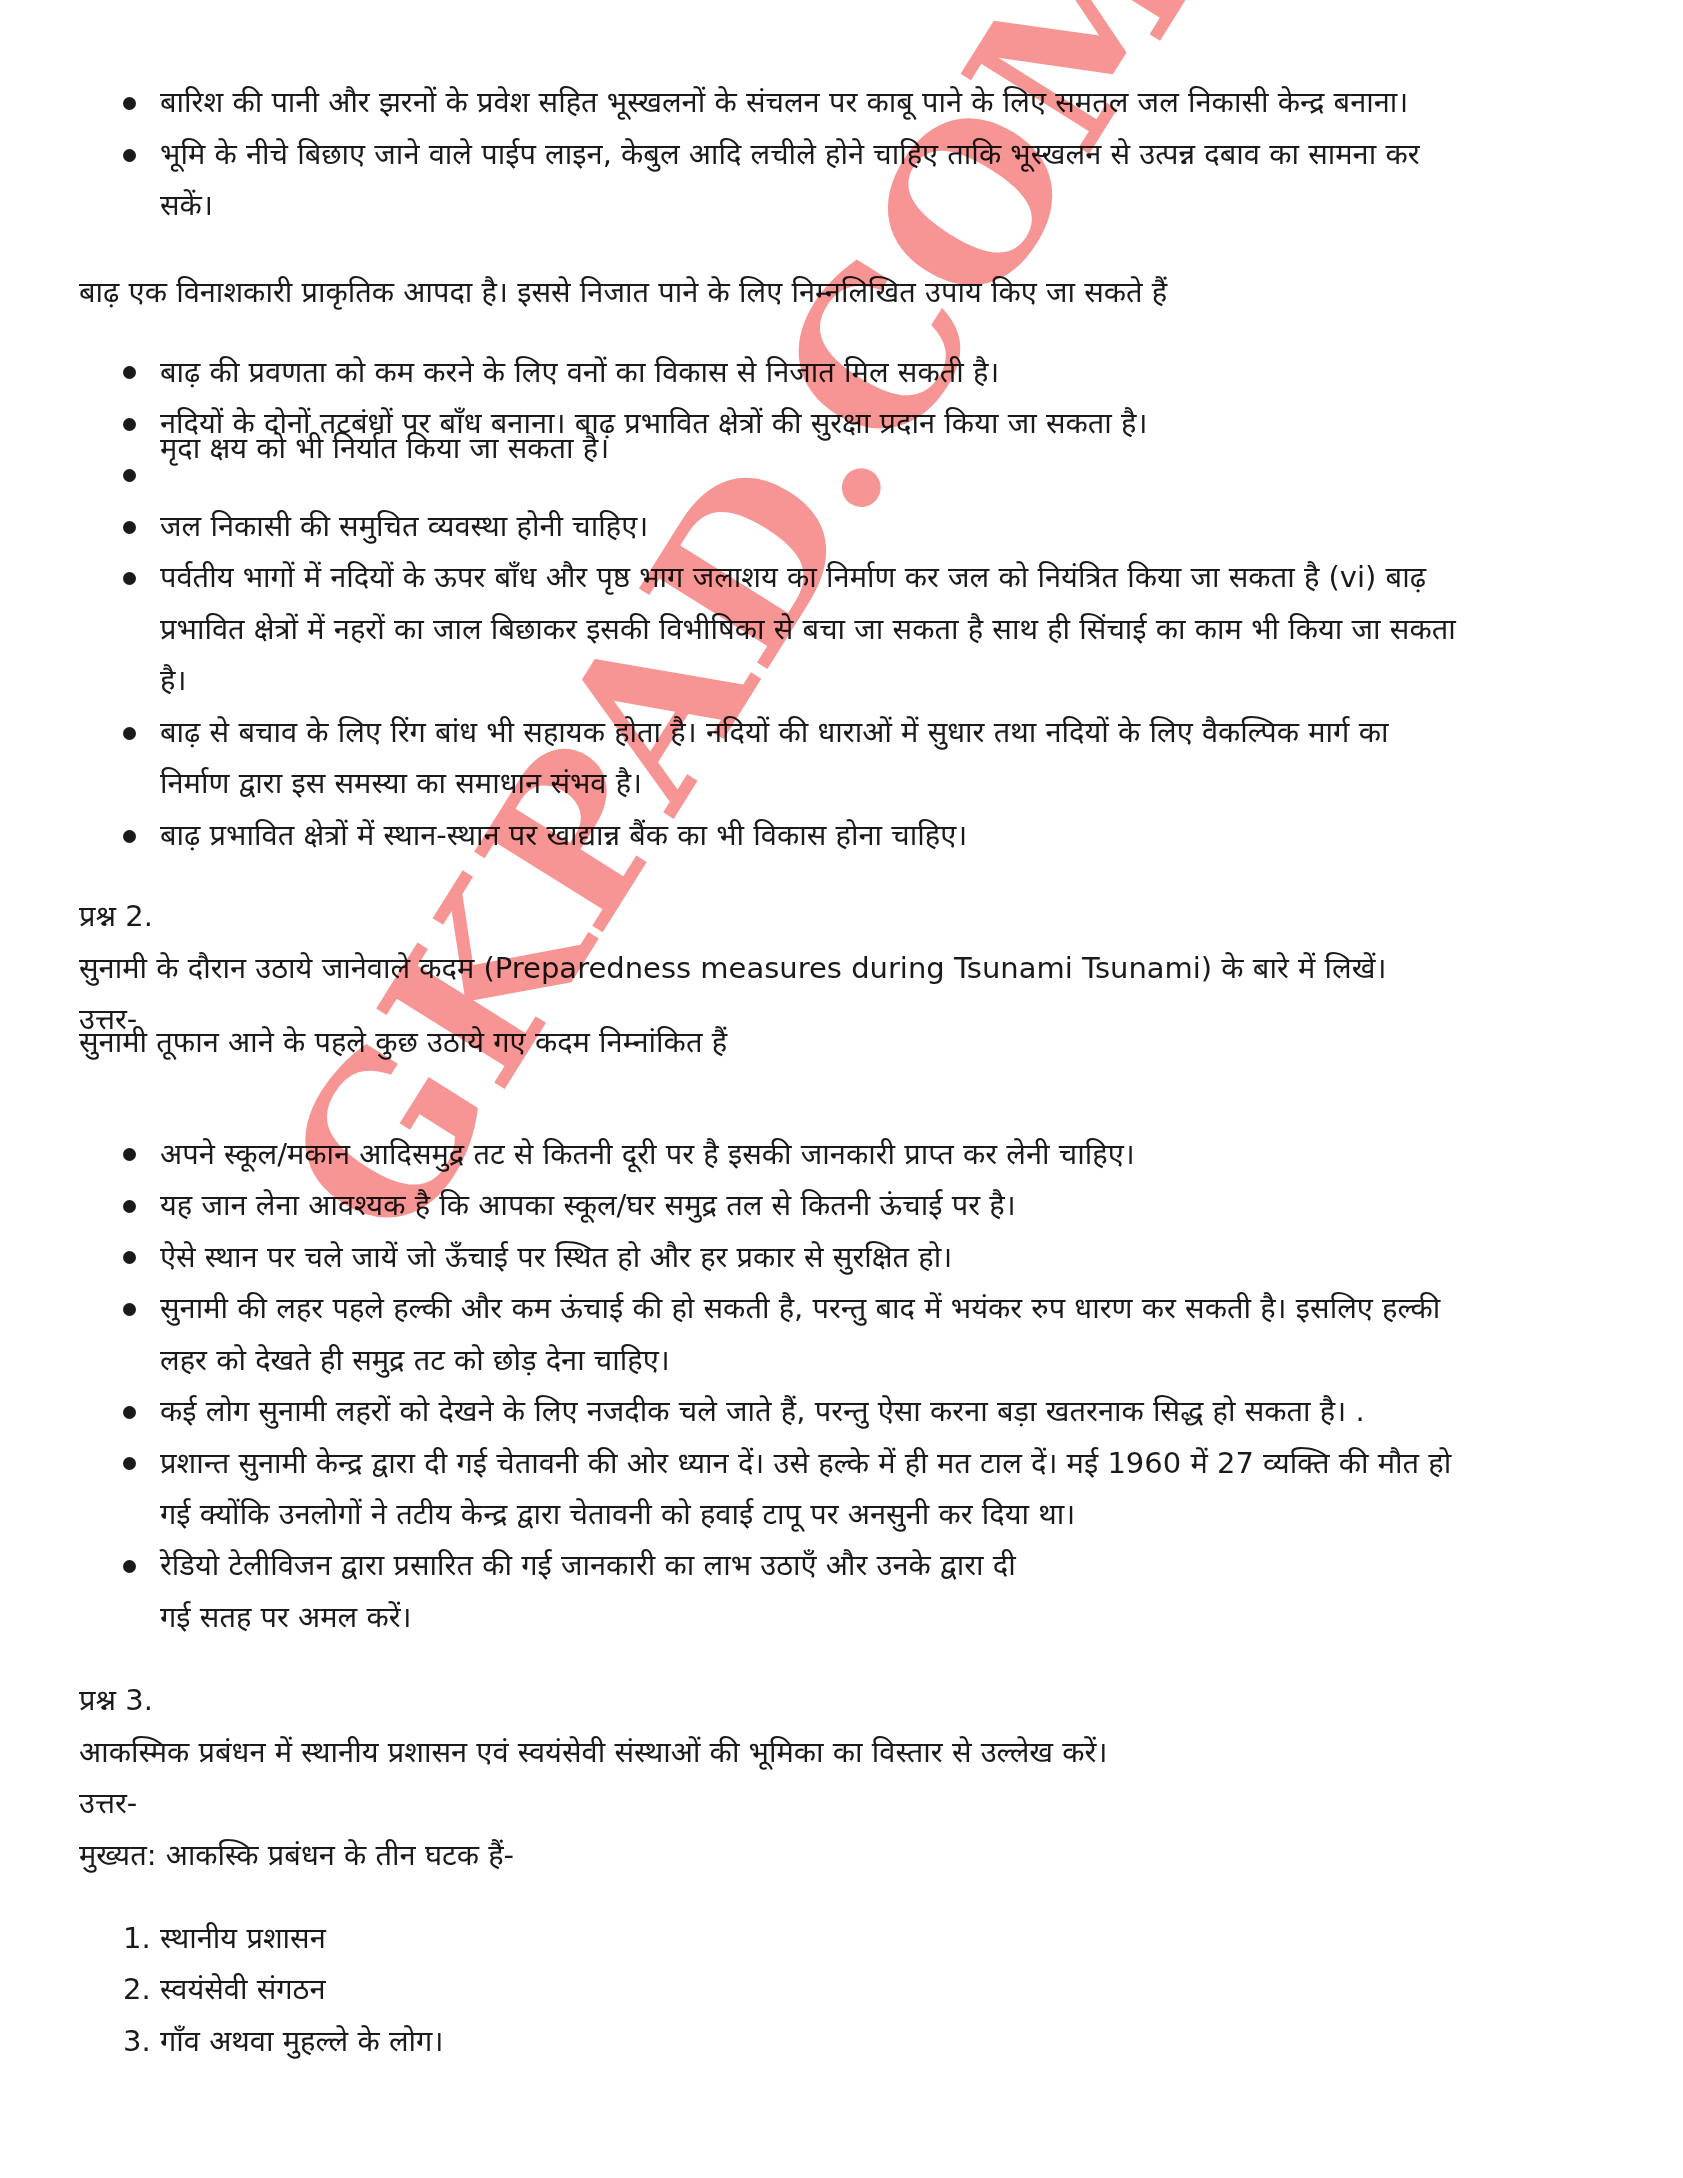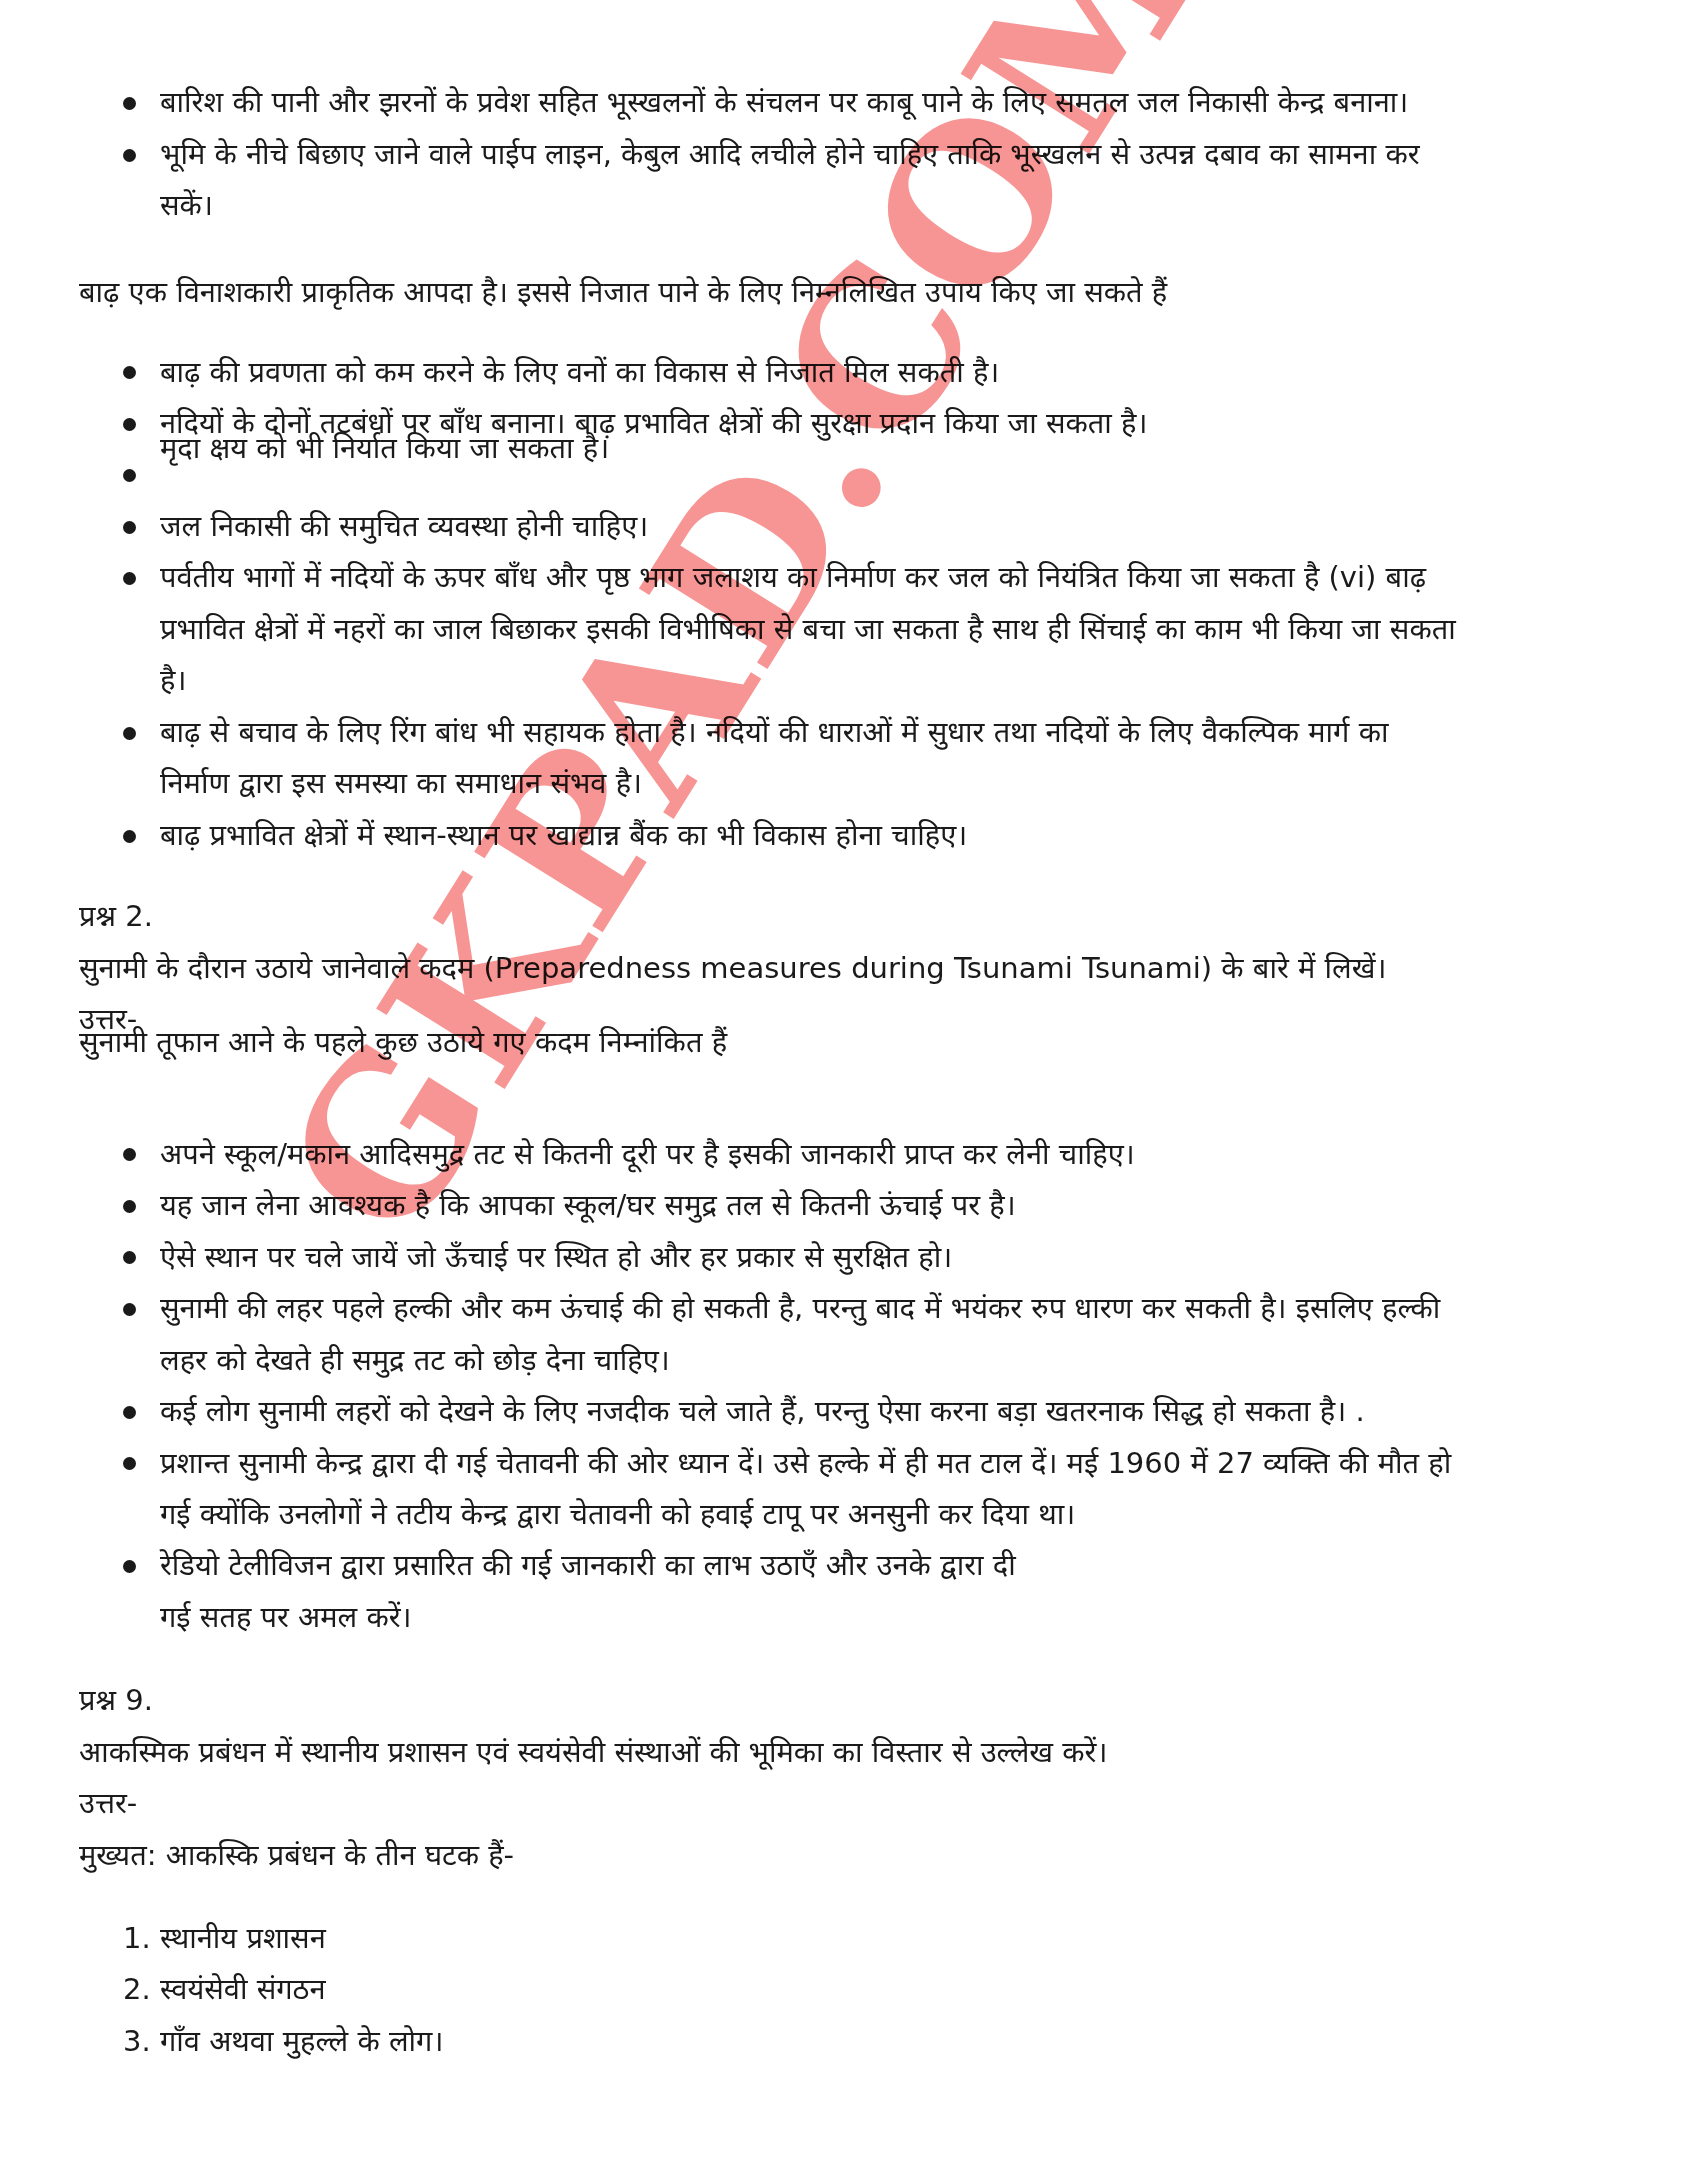--- a/index.html
+++ b/index.html
@@ -63,21 +63,21 @@
   <div class="line bul-text" style="top:1335px">लहर को देखते ही समुद्र तट को छोड़ देना चाहिए।</div>
   <span class="bullet" style="top:1406px"></span>
   <div class="line bul-text" style="top:1386px">कई लोग सुनामी लहरों को देखने के लिए नजदीक चले जाते हैं, परन्तु ऐसा करना बड़ा खतरनाक सिद्ध हो सकता है। .</div>
   <span class="bullet" style="top:1457px"></span>
   <div class="line bul-text" style="top:1438px">प्रशान्त सुनामी केन्द्र द्वारा दी गई चेतावनी की ओर ध्यान दें। उसे हल्के में ही मत टाल दें। मई 1960 में 27 व्यक्ति की मौत हो</div>
   <div class="line bul-text" style="top:1489px">गई क्योंकि उनलोगों ने तटीय केन्द्र द्वारा चेतावनी को हवाई टापू पर अनसुनी कर दिया था।</div>
   <span class="bullet" style="top:1560px"></span>
   <div class="line bul-text" style="top:1540px">रेडियो टेलीविजन द्वारा प्रसारित की गई जानकारी का लाभ उठाएँ और उनके द्वारा दी</div>
   <div class="line bul-text" style="top:1592px">गई सतह पर अमल करें।</div>
 
-  <div class="line para" style="top:1675px">प्रश्न 9.</div>
+  <div class="line para" style="top:1675px">प्रश्न 3.</div>
   <div class="line para" style="top:1727px">आकस्मिक प्रबंधन में स्थानीय प्रशासन एवं स्वयंसेवी संस्थाओं की भूमिका का विस्तार से उल्लेख करें।</div>
   <div class="line para" style="top:1778px">उत्तर-</div>
   <div class="line para" style="top:1830px">मुख्यत: आकस्कि प्रबंधन के तीन घटक हैं-</div>
 
   <div class="num" style="left:123px; top:1913px">1.</div>
   <div class="line" style="left:160px; top:1913px">स्थानीय प्रशासन</div>
   <div class="num" style="left:123px; top:1964px">2.</div>
   <div class="line" style="left:160px; top:1964px">स्वयंसेवी संगठन</div>
   <div class="num" style="left:123px; top:2016px">3.</div>
   <div class="line" style="left:160px; top:2016px">गाँव अथवा मुहल्ले के लोग।</div>

